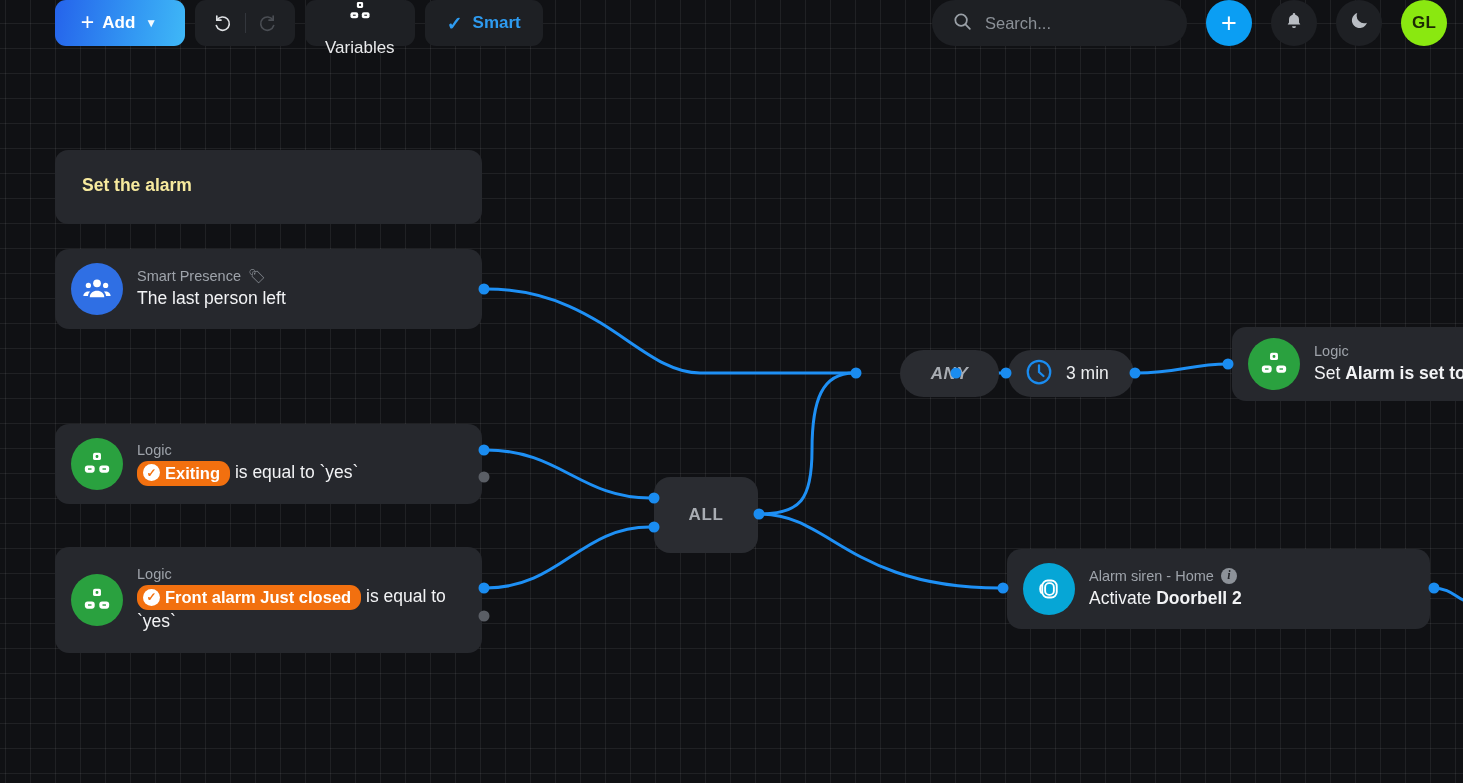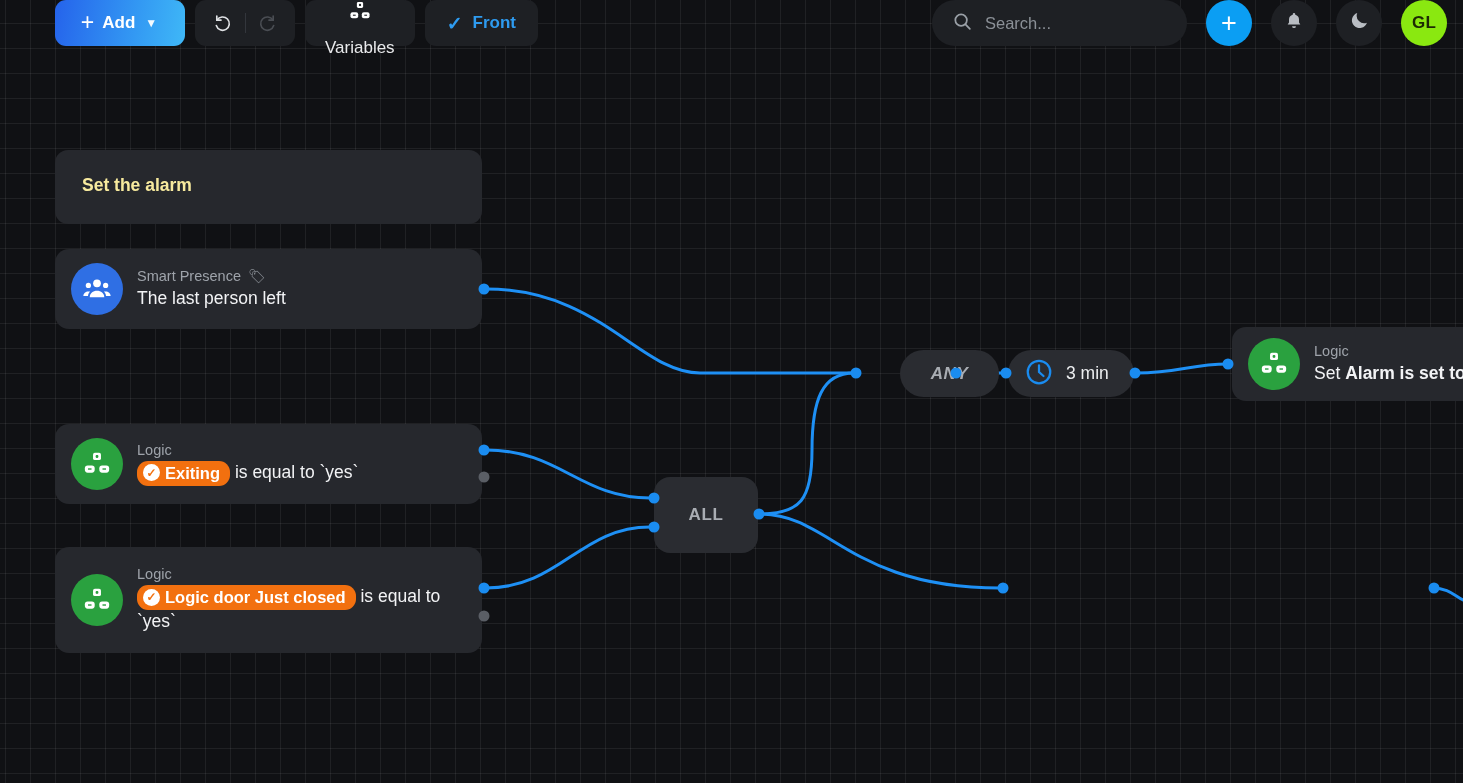--- a/index.html
+++ b/index.html
@@ -307,21 +307,21 @@
             <rect x="16.7" y="15.7" width="3" height="1.2" fill="#2aa13f"></rect>
           </svg>
         </div>
         <div class="node-txt">
           <div class="node-sub">
             <span>Logic</span>
           </div>
           <div class="node-title">
             <span class="pill-tag">
               <span class="pill-check">✓</span>
-              <span>Logic door Just closed</span>
+              <span>Front alarm Just closed</span>
             </span>
             <span>is equal to `yes`</span>
           </div>
         </div>
       </div>
     </div>
     <div class="port" style="left:484px; top:588px;"></div>
     <div class="port off" style="left:484px; top:616px;"></div>
 
     <div class="gate" id="gate-all">
@@ -367,20 +367,40 @@
             <span>Logic</span>
           </div>
           <div class="node-title" style="white-space:nowrap;">
             <span>Set </span><b>Alarm is set to</b>
           </div>
         </div>
       </div>
     </div>
     <div class="port" style="left:1228px; top:364px;"></div>
 
+    <div class="node" id="node-siren">
+      <div class="node-row">
+        <div class="node-ico ico-cyan">
+          <svg width="30" height="30" viewBox="0 0 24 24" fill="none" stroke="#fff" stroke-width="1.5">
+            <rect x="6.6" y="5.2" width="11.6" height="13.6" rx="4.4"></rect>
+            <rect x="8.9" y="7.3" width="7" height="9.4" rx="3.2"></rect>
+            <path d="M6.2 8.4 C4.5 10 4.5 14 6.2 15.6"></path>
+          </svg>
+        </div>
+        <div class="node-txt">
+          <div class="node-sub">
+            <span>Alarm siren - Home</span>
+            <span class="info-dot">i</span>
+          </div>
+          <div class="node-title">
+            <span>Activate </span><b>Doorbell 2</b>
+          </div>
+        </div>
+      </div>
+    </div>
     <div class="port" style="left:1003px; top:588px;"></div>
     <div class="port" style="left:1434px; top:588px;"></div>
 
   </div>
 
   <div id="toolbar">
 
     <div class="tb-btn" id="add-btn">
       <span class="plus">+</span>
       <span>Add</span>
@@ -415,21 +435,21 @@
           <rect x="10.85" y="4.8" width="2.3" height="1.2" fill="#1e2024"></rect>
           <rect x="4.3" y="16.0" width="3" height="1.2" fill="#1e2024"></rect>
           <rect x="16.7" y="16.0" width="3" height="1.2" fill="#1e2024"></rect>
         </svg>
       </span>
       <span>Variables</span>
     </div>
 
     <div class="tb-btn" id="save-btn">
       <span class="check">✓</span>
-      <span>Front</span>
+      <span>Smart</span>
     </div>
 
     <div id="toolbar-right">
       <div id="search-box">
         <span>
           <svg width="21" height="21" viewBox="0 0 24 24" fill="none" stroke="#9aa0a7" stroke-width="2" stroke-linecap="round">
             <circle cx="10.4" cy="10.4" r="6.6"></circle>
             <path d="M15.4 15.4 L20.4 20.4"></path>
           </svg>
         </span>

